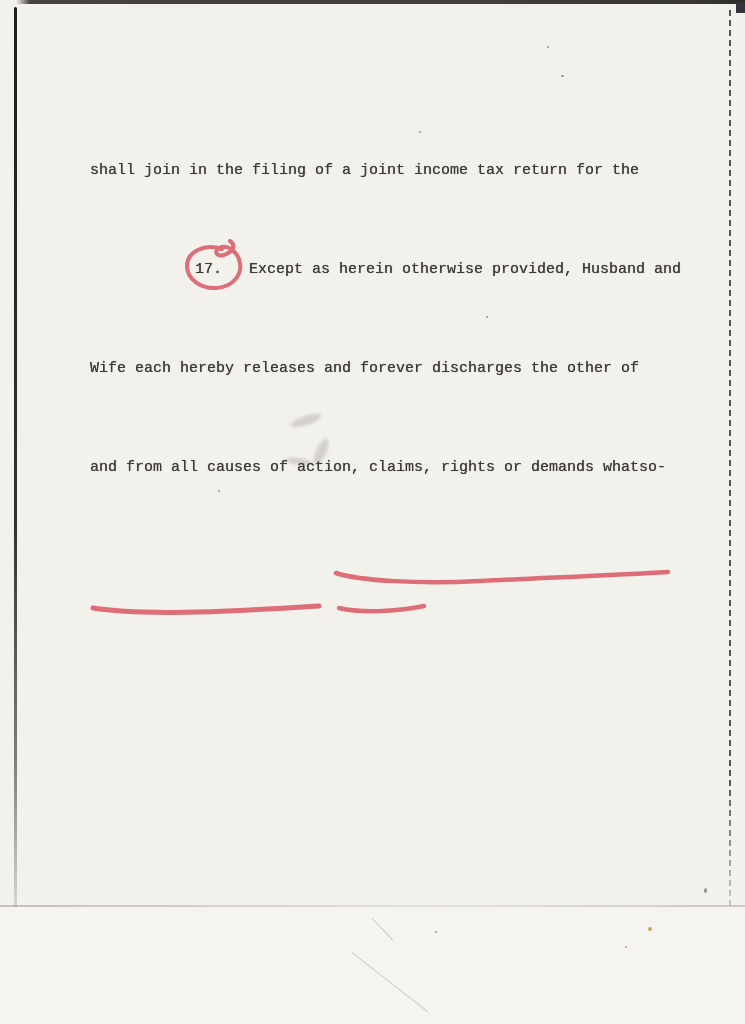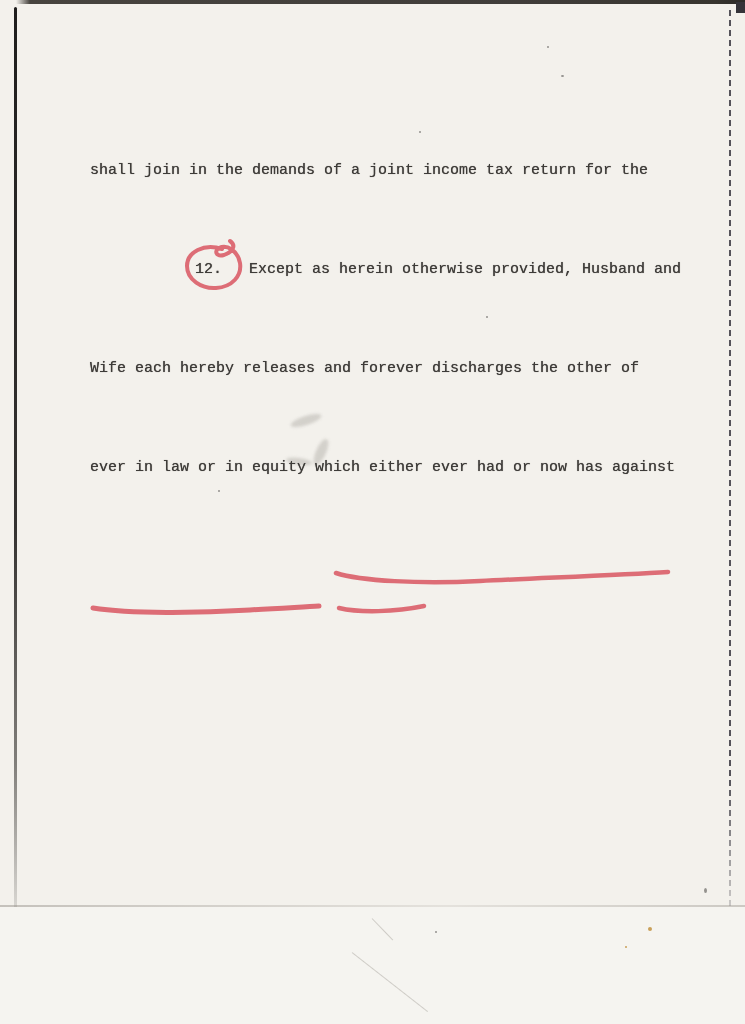--- a/index.html
+++ b/index.html
@@ -73,24 +73,24 @@
   <div class="speck" style="left:435px;top:931px;width:2px;height:2px;"></div>
   <div class="speck tan" style="left:648px;top:927px;width:4px;height:4px;"></div>
   <div class="speck tan" style="left:625px;top:946px;width:2px;height:2px;"></div>
   <div class="speck" style="left:218px;top:490px;width:2px;height:2px;"></div>
   <div class="speck" style="left:486px;top:316px;width:2px;height:2px;"></div>
 
   <div class="crease" style="left:352px;top:952px;width:96px;height:1px;transform:rotate(38deg);"></div>
   <div class="crease" style="left:372px;top:918px;width:30px;height:1px;transform:rotate(46deg);"></div>
 
   <div class="text-block">
-    <div class="line">shall join in the demands of a joint income tax return for the</div>
-    <div class="line indent">12.   Except as herein otherwise provided, Husband and</div>
+    <div class="line">shall join in the filing of a joint income tax return for the</div>
+    <div class="line indent">17.   Except as herein otherwise provided, Husband and</div>
     <div class="line">Wife each hereby releases and forever discharges the other of</div>
-    <div class="line">ever in law or in equity which either ever had or now has against</div>
+    <div class="line">and from all causes of action, claims, rights or demands whatso-</div>
     
     
     
     
     
     
     
     
     
     

